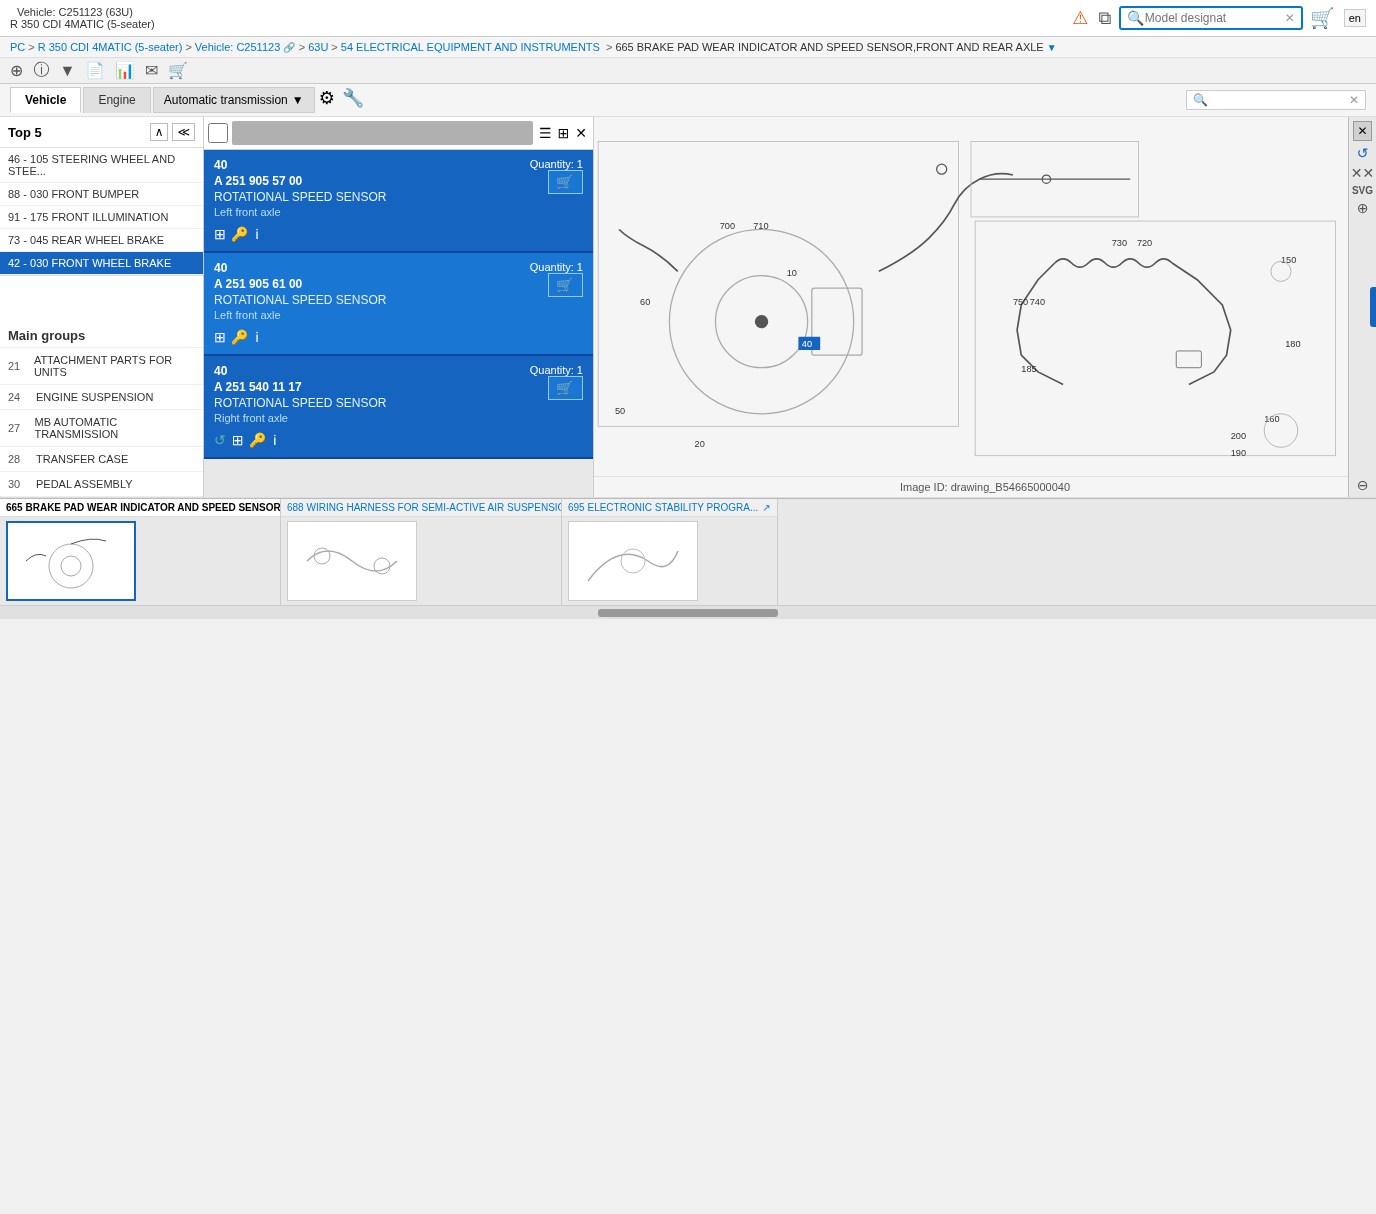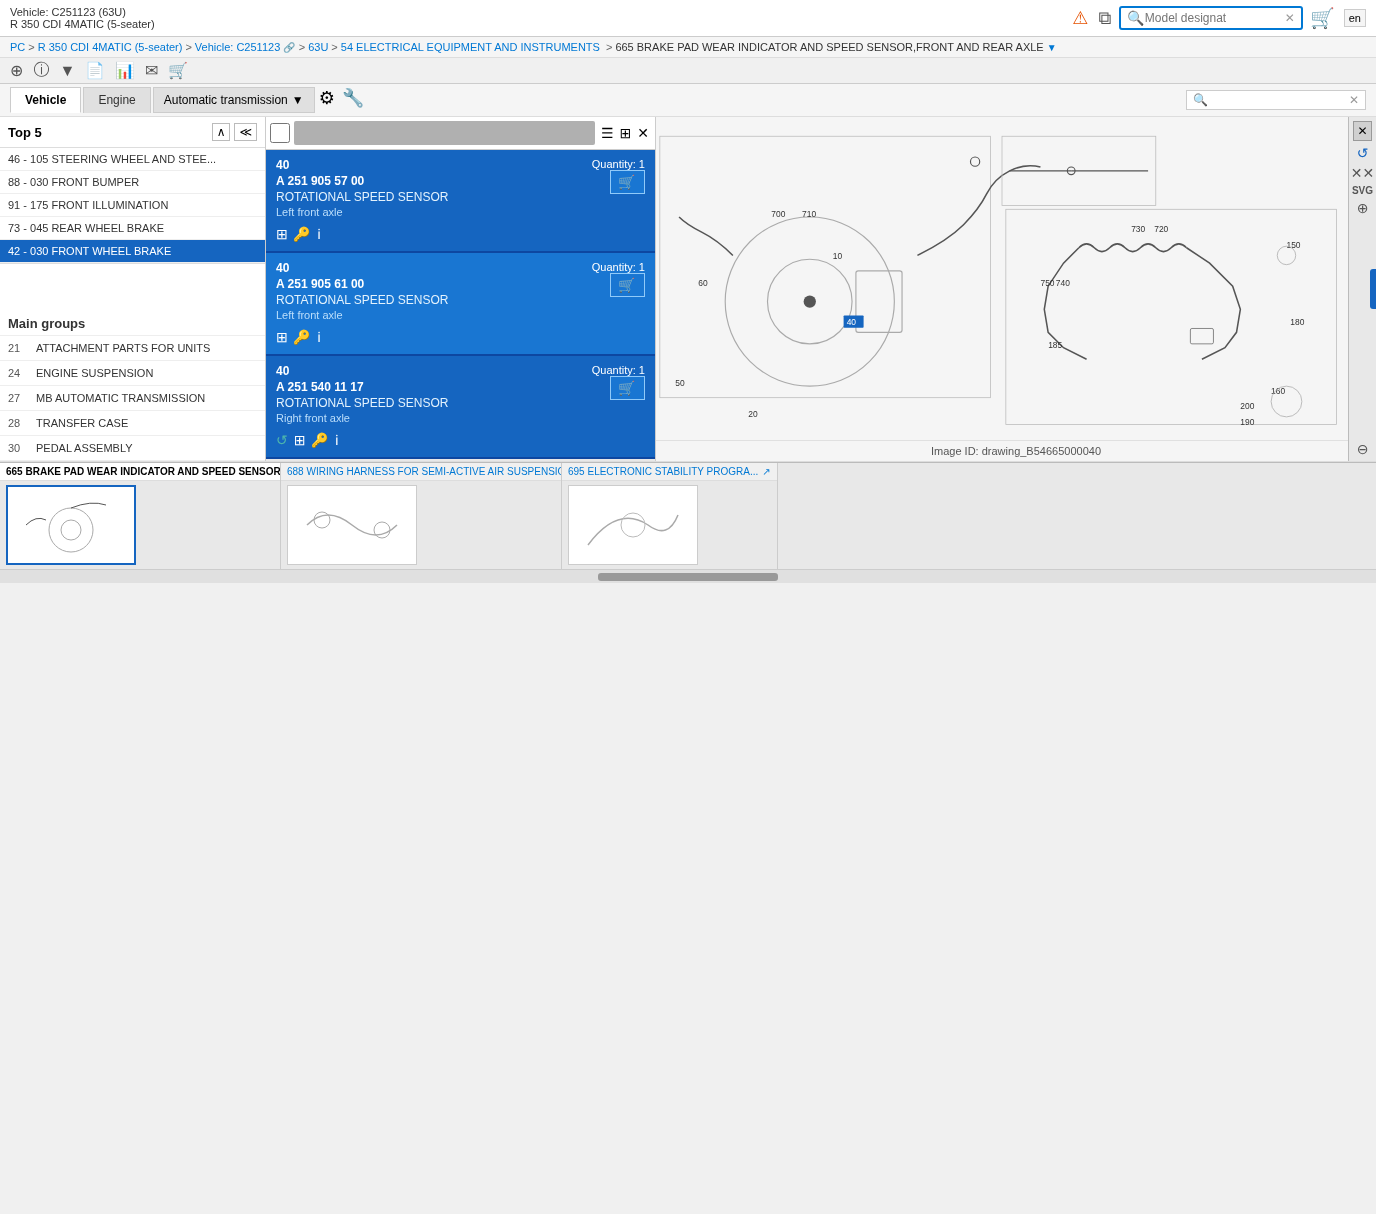--- a/index.html
+++ b/index.html
@@ -1,21 +1,21 @@
 <!DOCTYPE html>
 <html><head>
   <meta charset="utf-8">
   <style>
     * { box-sizing: border-box; margin: 0; padding: 0; }
     body { font-family: Arial, sans-serif; font-size: 12px; background: #f0f0f0; overflow-x: hidden; }
 
     
     .header { display: flex; align-items: center; background: #fff; border-bottom: 1px solid #ccc; padding: 6px 10px; gap: 8px; }
     .header-left { flex: 0 0 auto; }
-    .vehicle-title { font-size: 11px; color: #333; }
+    .vehicle-title { font-size: 11px; color: #333; margin-left: 7px; }
     .vehicle-subtitle { font-size: 11px; color: #333; }
     .header-spacer { flex: 1; }
     .header-icons { display: flex; align-items: center; gap: 10px; }
     .search-box-header { display: flex; align-items: center; border: 2px solid #0078d4; border-radius: 3px; padding: 2px 6px; background: #fff; }
     .search-box-header input { border: none; outline: none; font-size: 12px; width: 140px; }
     .lang-selector { border: 1px solid #ccc; padding: 2px 4px; font-size: 11px; background: #f5f5f5; cursor: pointer; }
 
     
     .breadcrumb-bar { background: #f5f5f5; border-bottom: 1px solid #ddd; padding: 4px 10px; font-size: 11px; color: #0078d4; display: flex; flex-wrap: wrap; align-items: center; gap: 3px; }
     .breadcrumb-sep { color: #666; }
@@ -27,21 +27,21 @@
     .tab-item { padding: 5px 14px; background: #e0e0e0; border: 1px solid #ccc; border-bottom: none; cursor: pointer; font-size: 12px; color: #333; margin-right: 2px; }
     .tab-item.active { background: #fff; border-bottom: 1px solid #fff; color: #000; font-weight: bold; }
     .tab-dropdown { padding: 5px 10px; background: #e0e0e0; border: 1px solid #ccc; cursor: pointer; font-size: 12px; display: flex; align-items: center; gap: 4px; }
     .toolbar-search { margin-left: auto; display: flex; align-items: center; border: 1px solid #ccc; background: #fff; padding: 2px 6px; width: 180px; }
     .toolbar-search input { border: none; outline: none; font-size: 11px; width: 100%; }
 
     
     .second-toolbar { display: flex; align-items: center; background: #f0f0f0; border-bottom: 1px solid #ccc; padding: 2px 10px; gap: 10px; }
 
     
-    .left-panel { width: 266px; flex-shrink: 0; background: #fff; border-right: 1px solid #ccc; display: flex; flex-direction: column; overflow: hidden; }
+    .left-panel { width: 204px; flex-shrink: 0; background: #fff; border-right: 1px solid #ccc; display: flex; flex-direction: column; overflow: hidden; }
     .top5-header { display: flex; align-items: center; justify-content: space-between; background: #fff; border-bottom: 1px solid #ddd; padding: 6px 8px; font-weight: bold; font-size: 13px; }
     .top5-controls { display: flex; gap: 4px; }
     .top5-btn { background: none; border: 1px solid #bbb; cursor: pointer; font-size: 12px; padding: 1px 4px; }
     .top5-list { list-style: none; border-bottom: 1px solid #ddd; }
     .top5-list li { padding: 5px 8px; border-bottom: 1px solid #eee; cursor: pointer; font-size: 11px; color: #333; }
     .top5-list li.active { background: #1565c0; color: #fff; }
     .main-groups-header { padding: 8px 8px 4px; font-weight: bold; font-size: 13px; color: #333; border-bottom: 1px solid #eee; margin-top: 44px; }
     .main-groups-list { overflow-y: auto; flex: 1; }
     .group-item { display: flex; align-items: center; padding: 6px 8px; border-bottom: 1px solid #eee; cursor: pointer; font-size: 11px; }
     .group-num { width: 28px; color: #555; font-size: 11px; }

